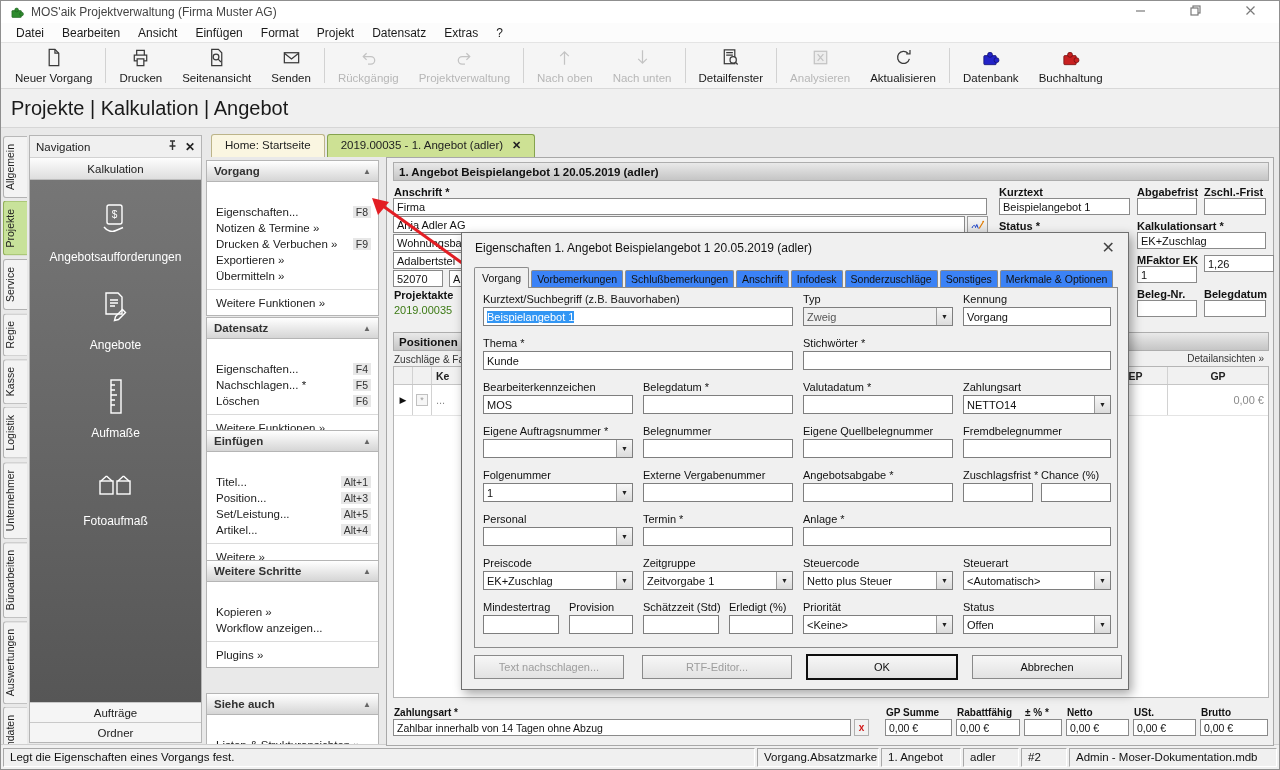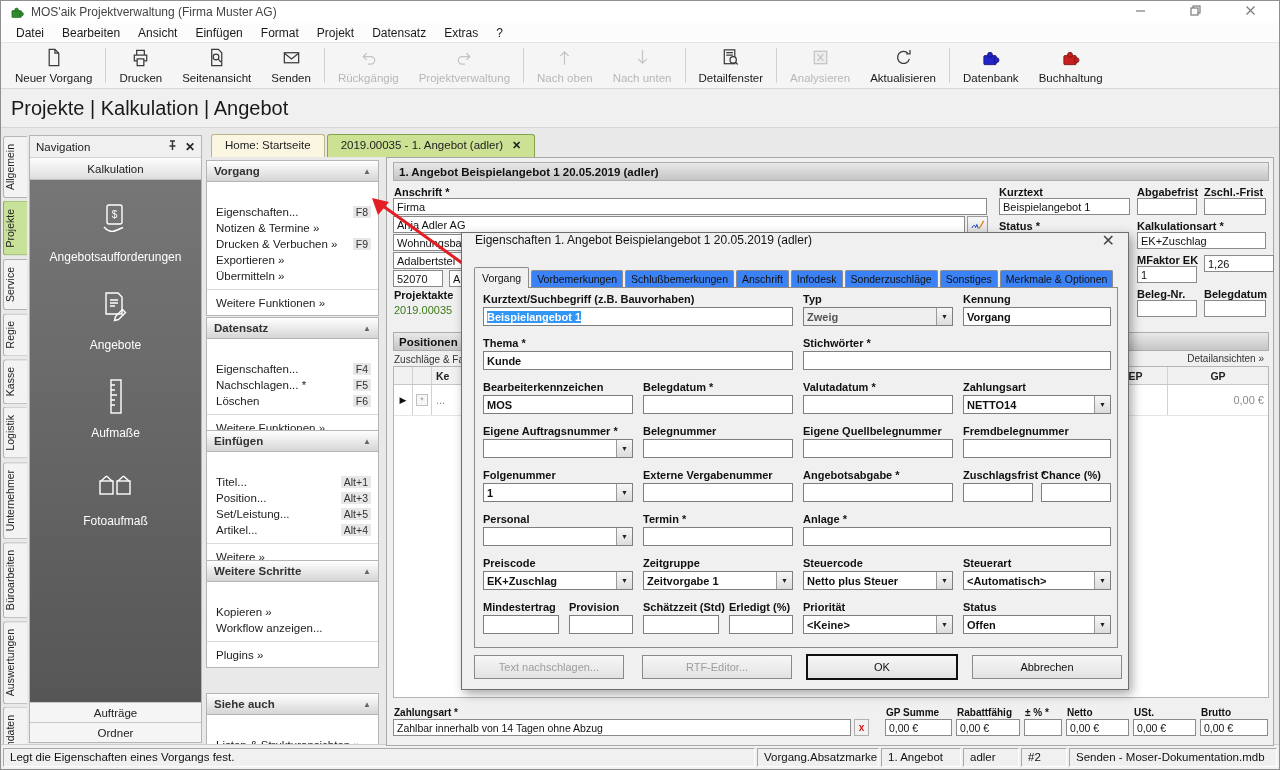--- a/index.html
+++ b/index.html
@@ -78,26 +78,26 @@
   .xbtn { position:absolute; width:15px; height:17px; background:#f2f2f2; border:1px solid #b0b0b0; color:#d01616; font-size:10px; font-weight:bold; display:flex; align-items:center; justify-content:center; }
   .sum-lbl { position:absolute; font-size:10px; font-weight:bold; color:#111; white-space:nowrap; }
   .sum-box { position:absolute; height:17px; background:#fff; border:1px solid #8a8a8a; font-size:10.5px; color:#111; padding:0 3px; display:flex; align-items:center; }
   .editbtn { position:absolute; width:21px; height:17px; background:linear-gradient(#f8f8f8,#e0e0e0); border:1px solid #9a9a9a; display:flex; align-items:center; justify-content:center; }
 
   
   .arrow-svg { position:absolute; left:0; top:0; width:100%; height:100%; pointer-events:none; z-index:5; }
 
   
   .dialog { position:absolute; left:460px; top:104px; width:668px; height:458px; background:#f0f0f0; border:1px solid #6f6f6f; box-shadow:3px 4px 10px rgba(0,0,0,.35); z-index:10; }
-  .dlg-title { height:30px; display:flex; align-items:flex-start; padding:0 13px; font-size:12px; color:#111; }
+  .dlg-title { height:30px; display:flex; align-items:center; padding:0 13px; font-size:12px; color:#111; }
   .dlg-x { margin-left:auto; font-size:16px; color:#444; line-height:1; }
   .dlg-tabs { position:absolute; left:12px; top:33px; height:21px; display:flex; align-items:flex-end; z-index:2; }
   .dtab2 { border:1px solid #8c8c8c; border-bottom:none; background:#3b82f6; padding:2px 5px 2px 5px; font-size:10.5px; color:#111; border-radius:2px 2px 0 0; margin-right:2px; white-space:nowrap; }
   .dtab2.active { background:#f0f0f0; padding:4px 7px; margin-bottom:-1px; }
-  .dlg-box { position:absolute; left:12px; top:54px; width:644px; height:361px; border:1px solid #8c8c8c; background:#f0f0f0;font-weight:bold; }
+  .dlg-box { position:absolute; left:12px; top:54px; width:644px; height:361px; border:1px solid #8c8c8c; background:#f0f0f0; }
   .dfld { position:absolute; }
   .dlbl { font-size:11px; color:#111; white-space:nowrap; height:14px; }
   .dinp { height:19px; background:#fff; border:1px solid #7e7e7e; display:flex; align-items:center; font-size:11px; color:#111; padding:0 3px; overflow:hidden; white-space:nowrap; }
   .dinp .dd { width:16px; height:17px; margin:-1px -3px -1px auto; background:linear-gradient(#f7f7f7,#dcdcdc); border-left:1px solid #9a9a9a; display:flex; align-items:center; justify-content:center; font-size:7px; color:#222; flex:none; }
   .dinp.disabled { background:#efefef; color:#555; }
   .sel { background:#3296f4; color:#fff; }
   .dbtn { position:absolute; top:422px; width:150px; height:24px; background:linear-gradient(#f7f7f7,#e2e2e2); border:1px solid #8a8a8a; font-size:11px; color:#111; display:flex; align-items:center; justify-content:center; }
   .dbtn.disabled { color:#9d9d9d; }
   .dbtn.default { border:1px solid #0f0f0f; box-shadow:0 0 0 1px #0f0f0f; }
 
@@ -810,16 +810,16 @@
     </div>
 
   </div>
 
   <div class="statusbar">
     <div class="sb-cell" style="width:752px">Legt die Eigenschaften eines Vorgangs fest.</div>
     <div class="sb-cell" style="width:122px">Vorgang.Absatzmarke</div>
     <div class="sb-cell" style="width:80px">1. Angebot</div>
     <div class="sb-cell" style="width:56px">adler</div>
     <div class="sb-cell" style="width:46px">#2</div>
-    <div class="sb-cell" style="flex:1">Senden - Moser-Dokumentation.mdb</div>
+    <div class="sb-cell" style="flex:1">Admin - Moser-Dokumentation.mdb</div>
   </div>
 
 </div>
 
 </body></html>

